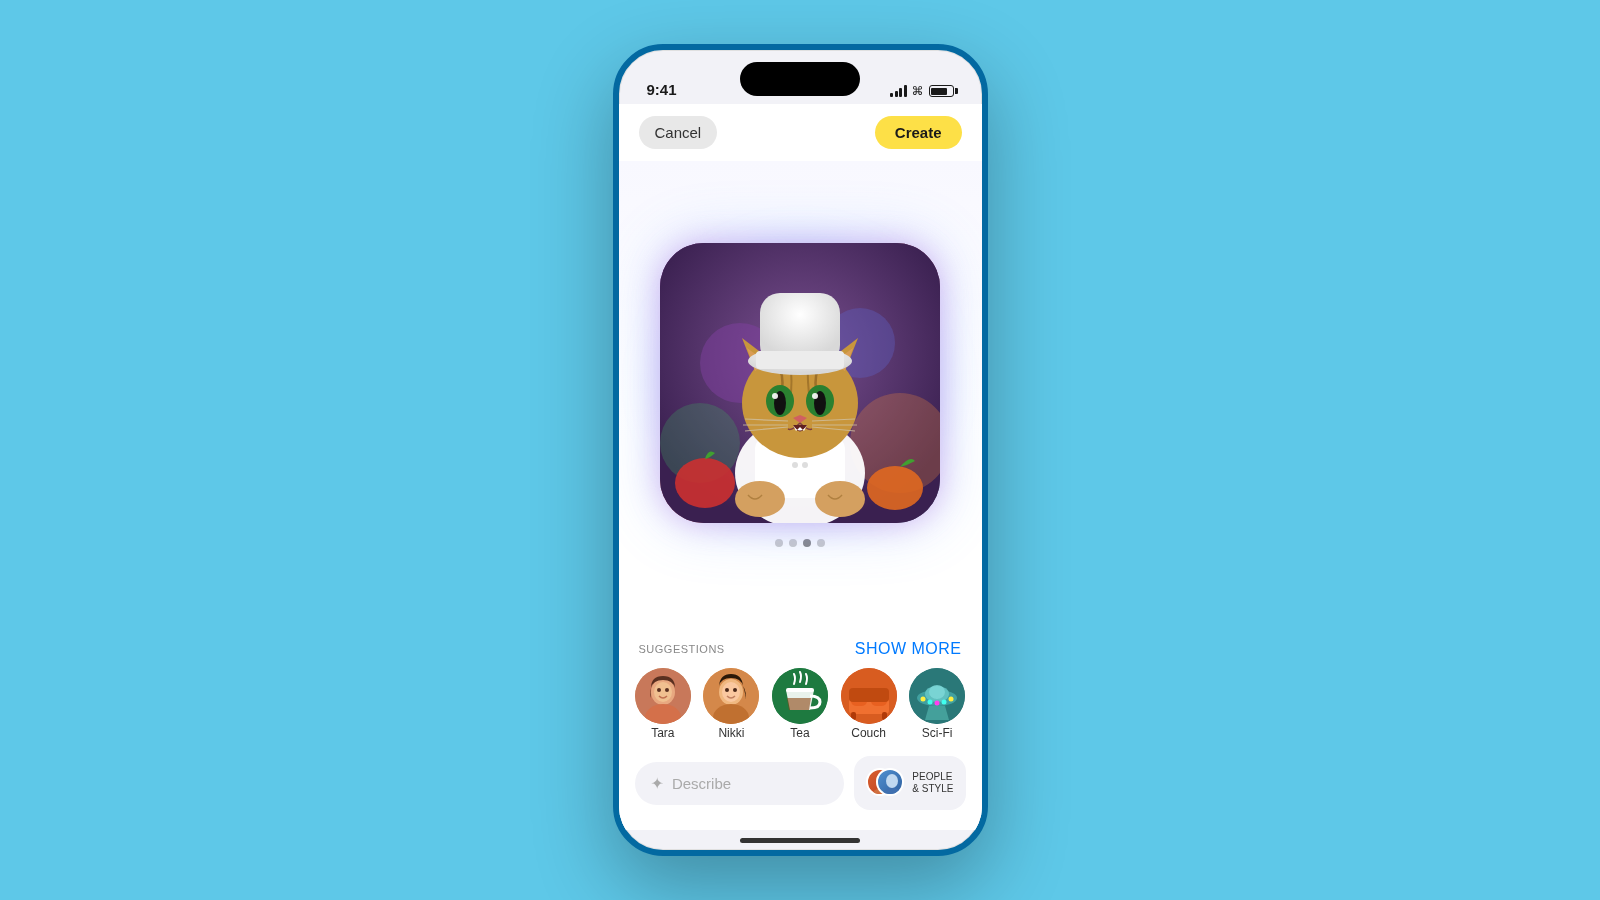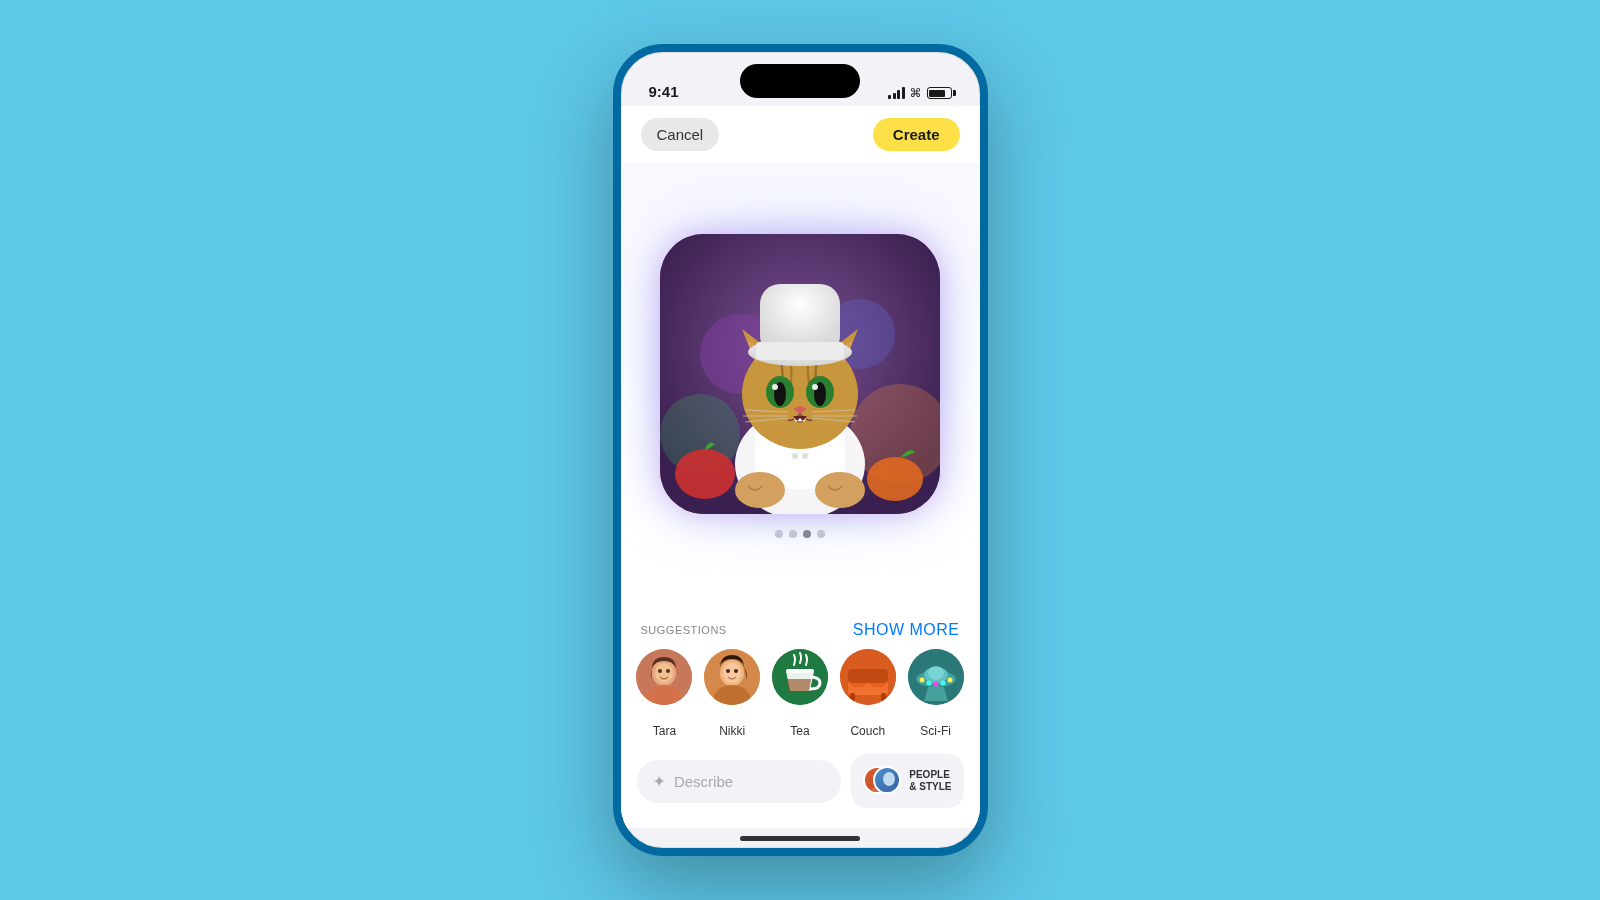--- a/index.html
+++ b/index.html
@@ -12,21 +12,21 @@
       justify-content: center;
       font-family: -apple-system, BlinkMacSystemFont, 'SF Pro Display', 'Helvetica Neue', sans-serif;
       overflow: hidden;
     }
 
     .phone-frame {
       width: 375px;
       height: 812px;
       background: #f2f2f7;
       border-radius: 50px;
-      border: 8px solid #0369a1;
+      border: 6px solid #0369a1;
       box-shadow: 0 30px 80px rgba(0,0,0,0.3), inset 0 0 0 1px #e0e0e0;
       position: relative;
       overflow: hidden;
       display: flex;
       flex-direction: column;
     }
 
     
     .dynamic-island {
       position: absolute;
@@ -250,21 +250,21 @@
     .suggestions-row {
       display: flex;
       justify-content: space-around;
       padding: 0 10px 16px;
     }
 
     .suggestion-item {
       display: flex;
       flex-direction: column;
       align-items: center;
-      gap: 19px;
+      gap: 2px;
       cursor: pointer;
     }
 
     .suggestion-avatar {
       width: 56px;
       height: 56px;
       border-radius: 50%;
       overflow: hidden;
       display: flex;
       align-items: center;
@@ -331,21 +331,21 @@
       padding: 8px 12px;
       display: flex;
       align-items: center;
       gap: 4px;
       cursor: pointer;
       min-width: 90px;
     }
 
     .people-style-label {
       font-size: 10px;
-      font-weight: 700;
+      font-weight: 400;
       color: #333;
       line-height: 1.2;
       text-align: center;
     }
 
     .home-indicator {
       height: 20px;
       display: flex;
       align-items: center;
       justify-content: center;

